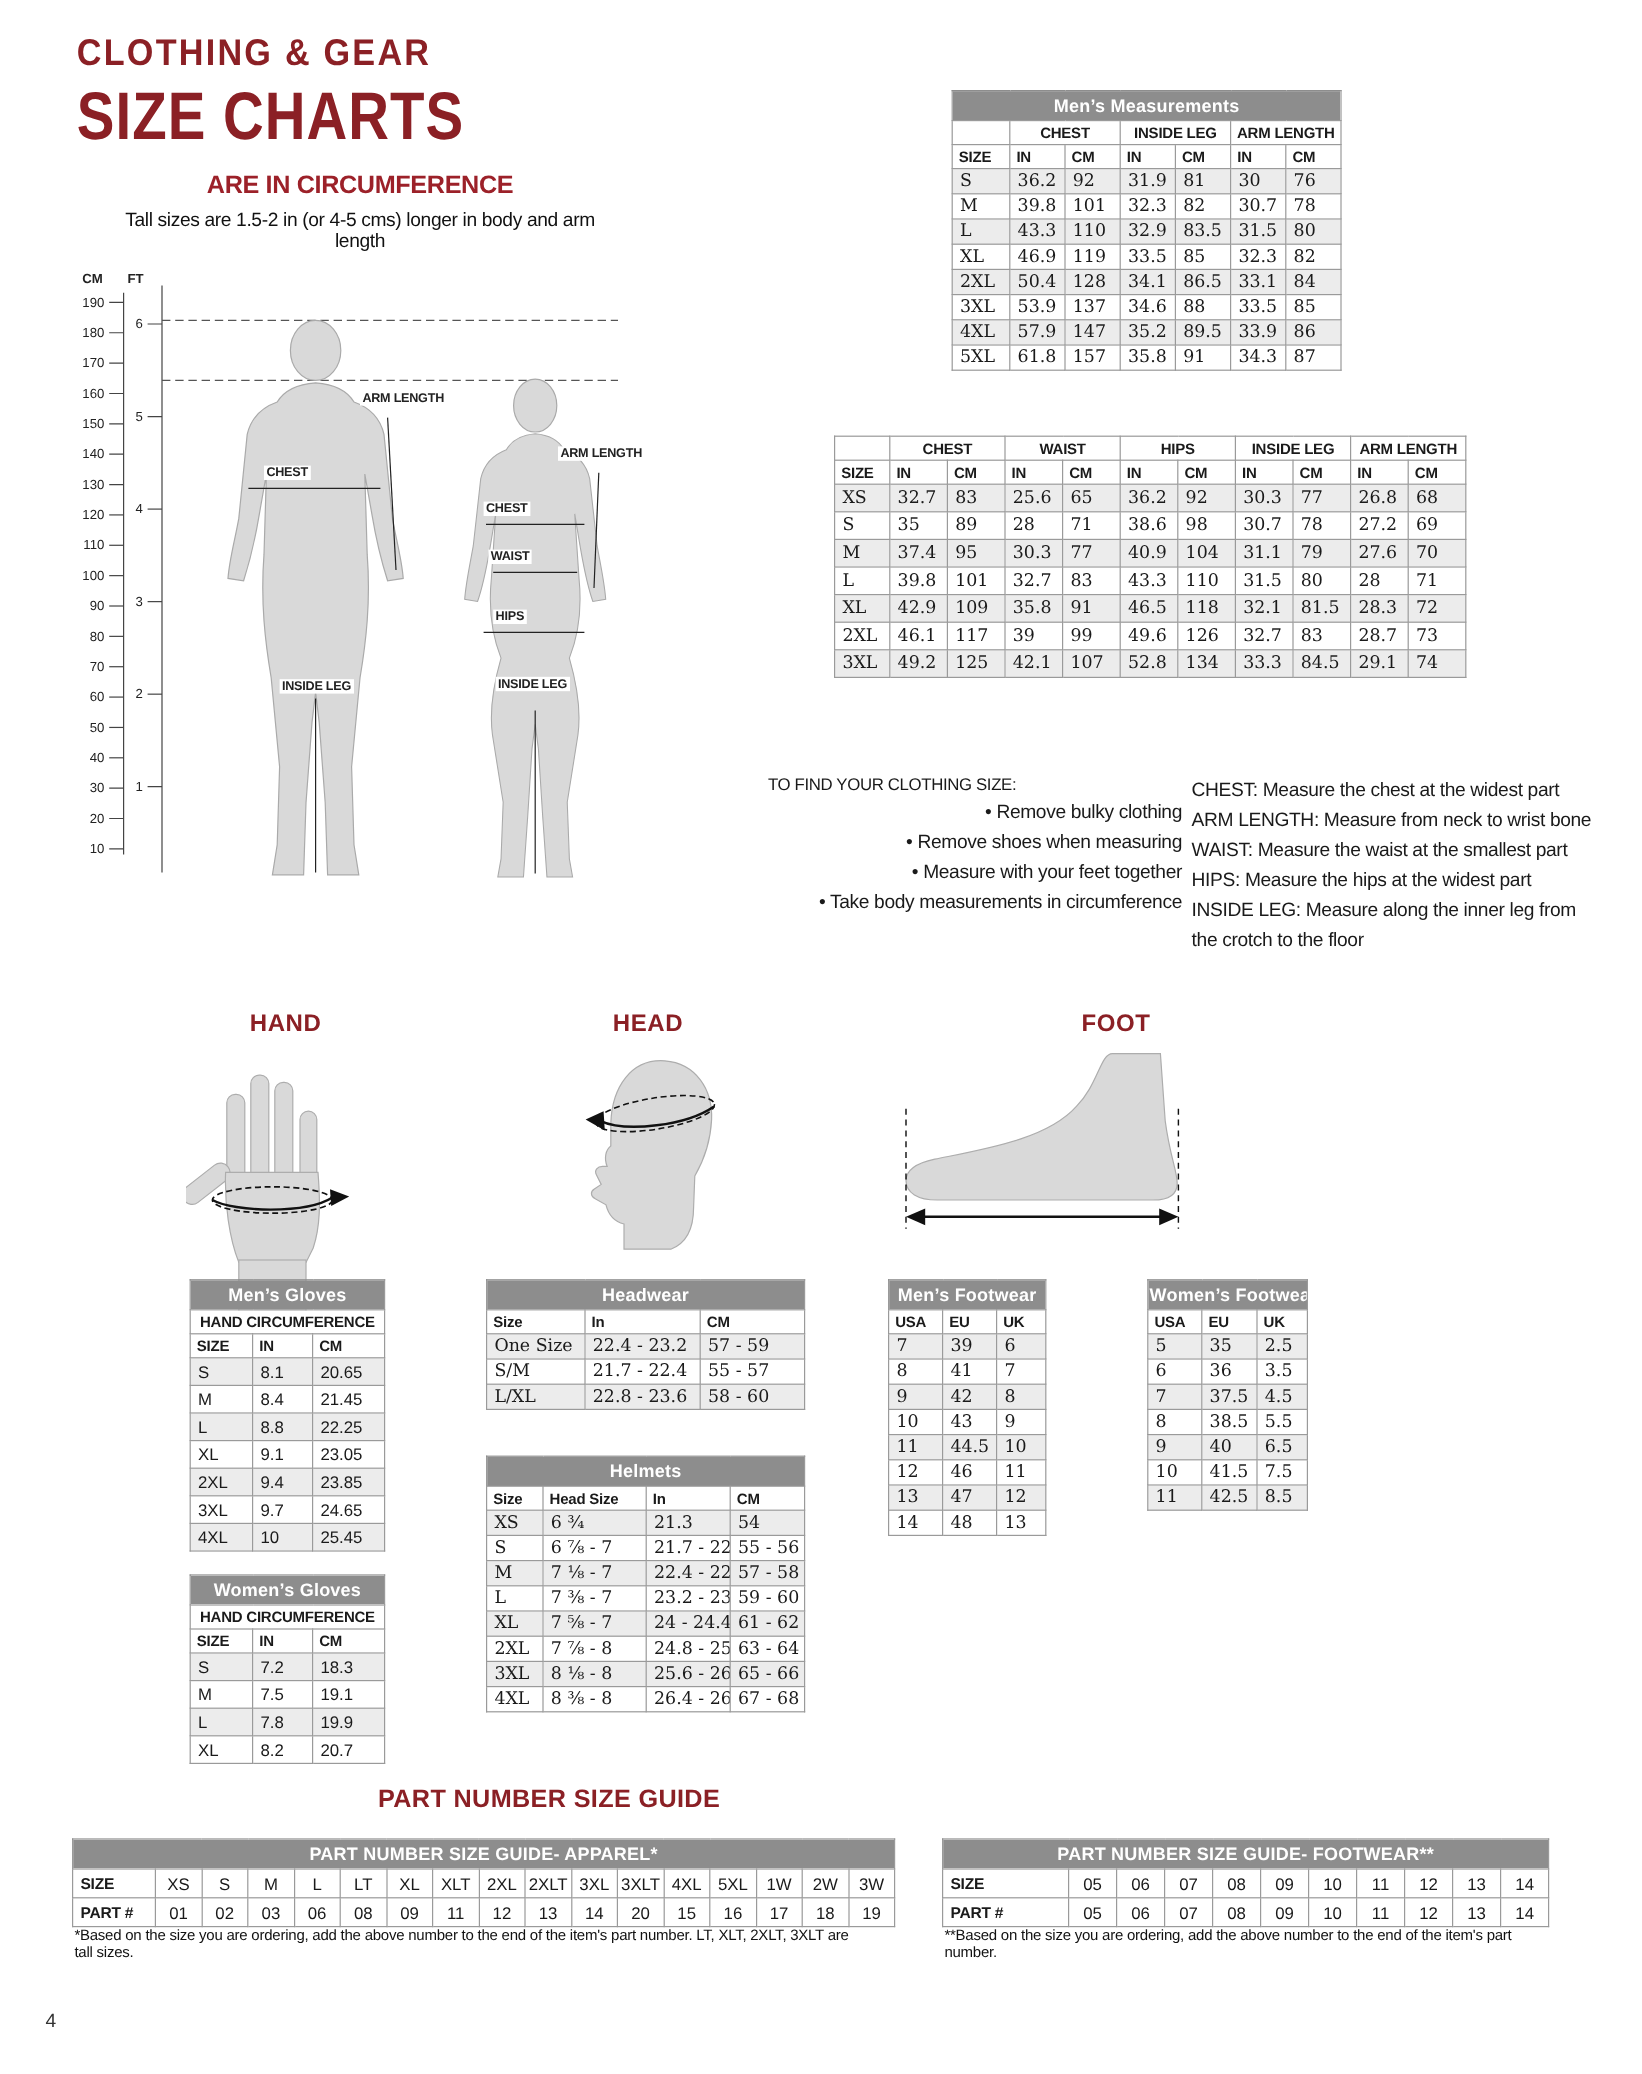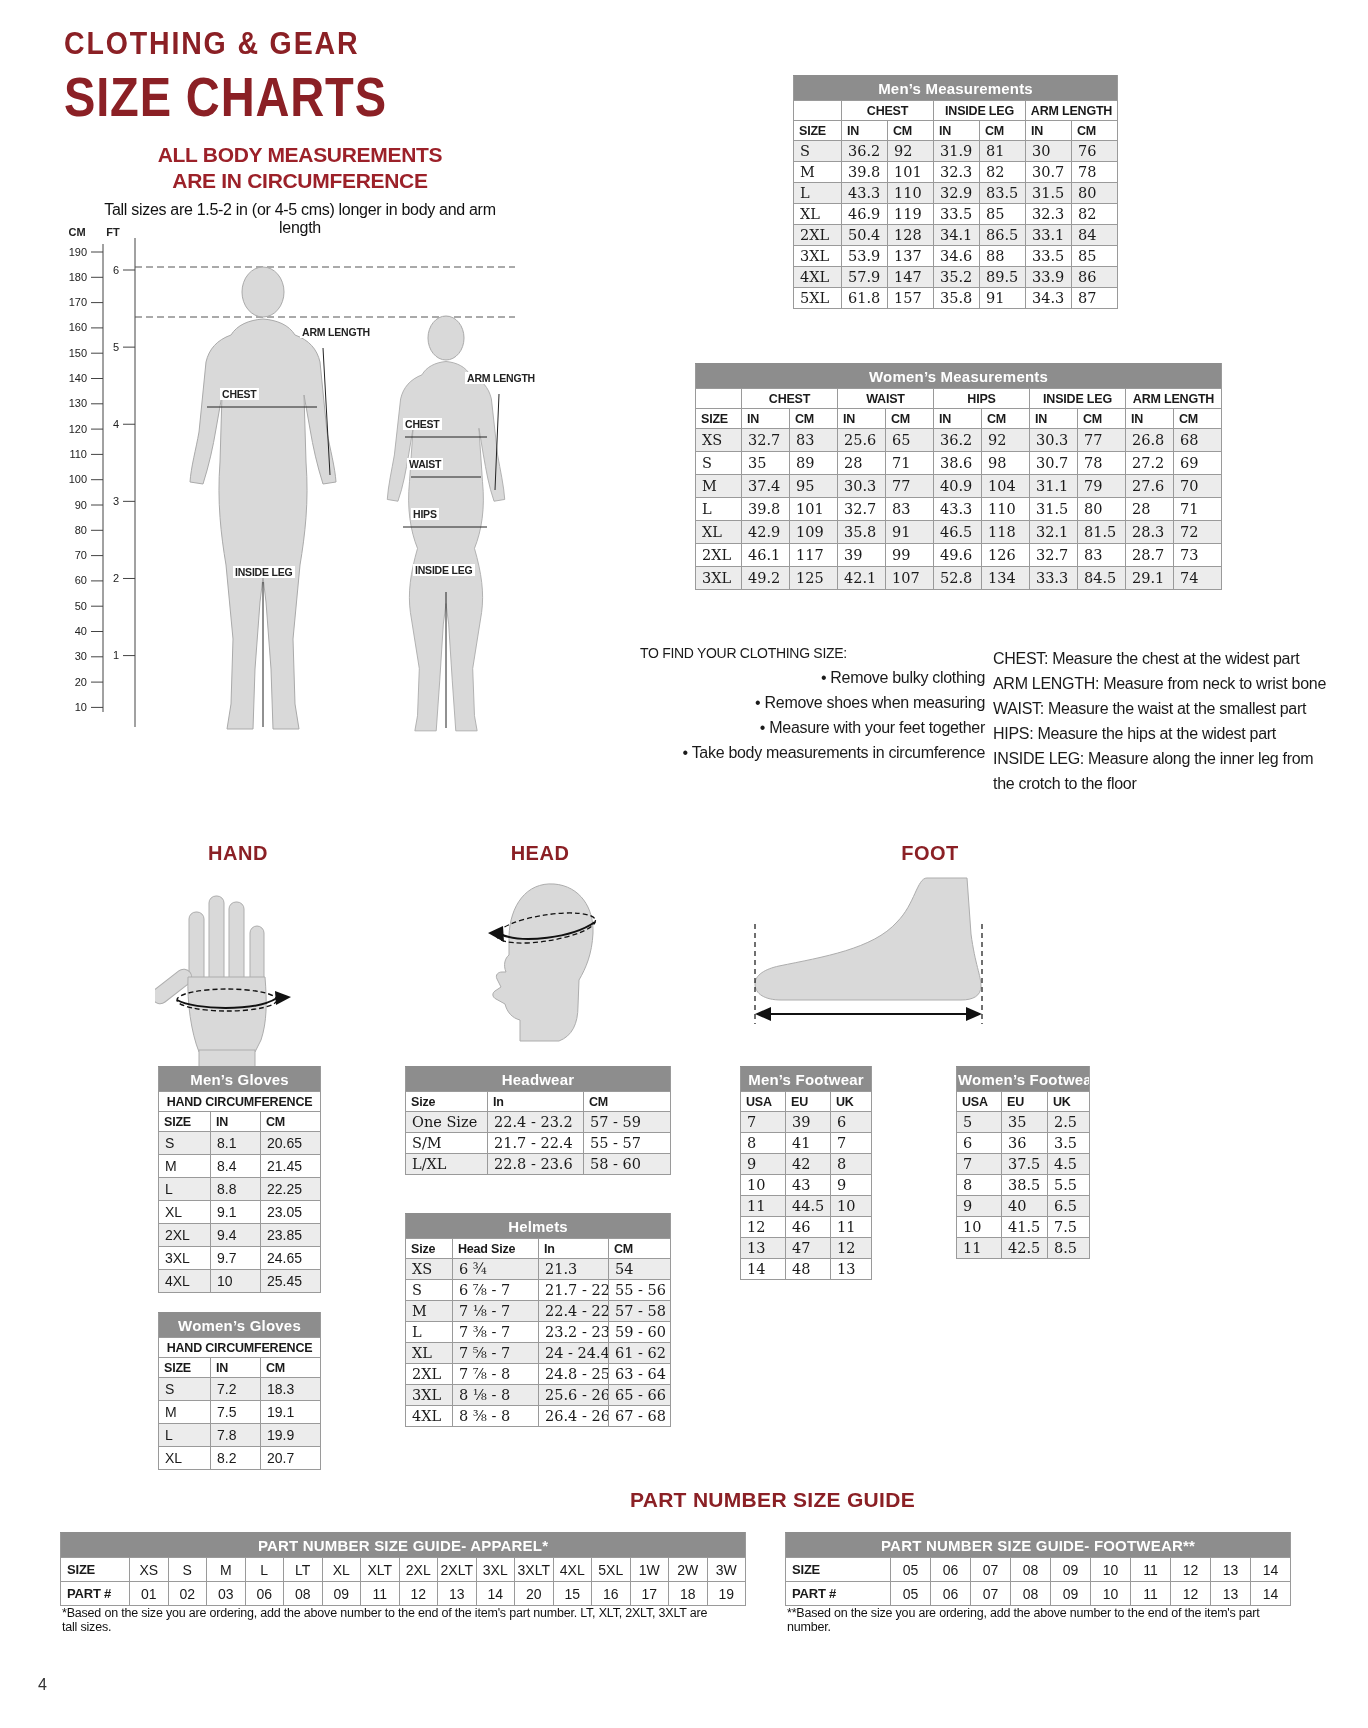--- a/index.html
+++ b/index.html
@@ -6,21 +6,21 @@
   body{width:1368px;height:1728px;position:relative;font-family:"Liberation Sans",sans-serif;color:#1a1a1a;}
   .abs{position:absolute;}
   
   .doc-title{left:64px;top:26px;}
   .doc-title .t1{font-weight:700;font-size:31px;color:#8b2025;letter-spacing:2px;transform:scaleX(.92);transform-origin:left;white-space:nowrap;}
   .doc-title .t2{font-weight:700;font-size:56px;color:#8b2025;letter-spacing:1px;transform:scaleX(.84);transform-origin:left;white-space:nowrap;margin-top:2px;}
   .subtitle{left:90px;top:142px;width:420px;text-align:center;}
   .subtitle .s1,.subtitle .s2{font-weight:700;font-size:21px;color:#9c2129;letter-spacing:-.3px;line-height:26px;}
   .subtitle .note{font-size:16px;color:#111;letter-spacing:-.3px;margin-top:7px;}
   .section-head{font-weight:700;font-size:20px;color:#8b2025;text-align:center;letter-spacing:.5px;}
-  .pn-heading{left:315px;top:1488px;width:600px;text-align:right;font-weight:700;font-size:21px;color:#8b2025;letter-spacing:.3px;}
+  .pn-heading{left:315px;top:1488px;width:600px;text-align:left;font-weight:700;font-size:21px;color:#8b2025;letter-spacing:.3px;}
   .page-num{left:38px;top:1676px;font-size:16px;color:#333;}
   
   table{border-collapse:collapse;table-layout:fixed;position:absolute;border-radius:28px;}
   th,td{border:1px solid #9a9a9a;overflow:hidden;white-space:nowrap;}
   tr.titlebar th{background:#8d8d8d;border-color:#8d8d8d #9a9a9a #9a9a9a #9a9a9a;color:#fff;font:700 15px "Liberation Sans",sans-serif;letter-spacing:.2px;height:22px;text-align:center;}
   tr.groups th,tr.units th,tr.subhead th{background:#fff;font:700 12.5px "Liberation Sans",sans-serif;letter-spacing:-.2px;height:17px;}
   tr.groups th{text-align:center;}
   tr.units th{text-align:left;padding-left:5px;}
   tbody td{font:400 14.5px "DejaVu Serif",serif;padding:1px 0 1px 6px;height:18px;text-align:left;}
   tbody tr:nth-child(odd){background:#ececec;}
@@ -43,21 +43,20 @@
   .defs .def-line{font-size:16px;letter-spacing:-.3px;line-height:25px;white-space:normal;}
 </style>
 </head>
 <body>
 
 <div class="abs doc-title">
   <div class="t1">CLOTHING &amp; GEAR</div>
   <div class="t2">SIZE CHARTS</div>
 </div>
 <div class="abs subtitle">
-  <div class="s1">ALL BODY MEASUREMENTS</div>
   <div class="s2">ARE IN CIRCUMFERENCE</div>
   <div class="note">Tall sizes are 1.5-2 in (or 4-5 cms) longer in body and arm length</div>
 </div>
 
 <div class="abs figure">
   <svg id="figure-svg" width="500" height="530" viewBox="0 0 500 530">
 
     <text class="axisHead" x="22" y="14" text-anchor="middle" id="cm-head">CM</text>
     <text class="axisHead" x="58" y="14" text-anchor="middle" id="ft-head">FT</text>
 
@@ -265,23 +264,20 @@
       <col style="width:48px">
       <col style="width:48px">
       <col style="width:48px">
       <col style="width:48px">
       <col style="width:48px">
       <col style="width:48px">
       <col style="width:48px">
       <col style="width:48px">
     </colgroup>
   <thead>
-    <tr class="titlebar">
-        <th colspan="11">Women’s Measurements</th>
-      </tr>
     <tr class="groups">
       <th></th>
       <th colspan="2">CHEST</th>
       <th colspan="2">WAIST</th>
       <th colspan="2">HIPS</th>
       <th colspan="2">INSIDE LEG</th>
       <th colspan="2">ARM LENGTH</th>
     </tr>
     <tr class="units">
       <th>SIZE</th>

